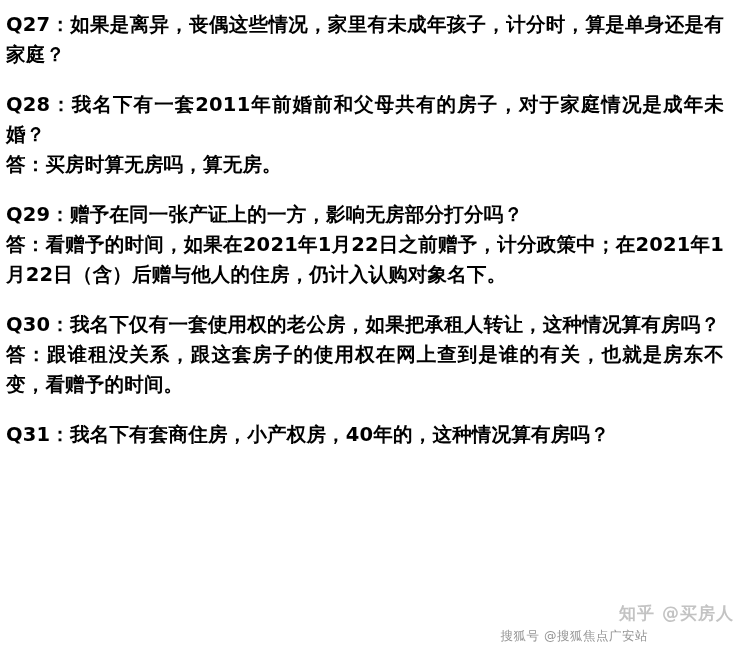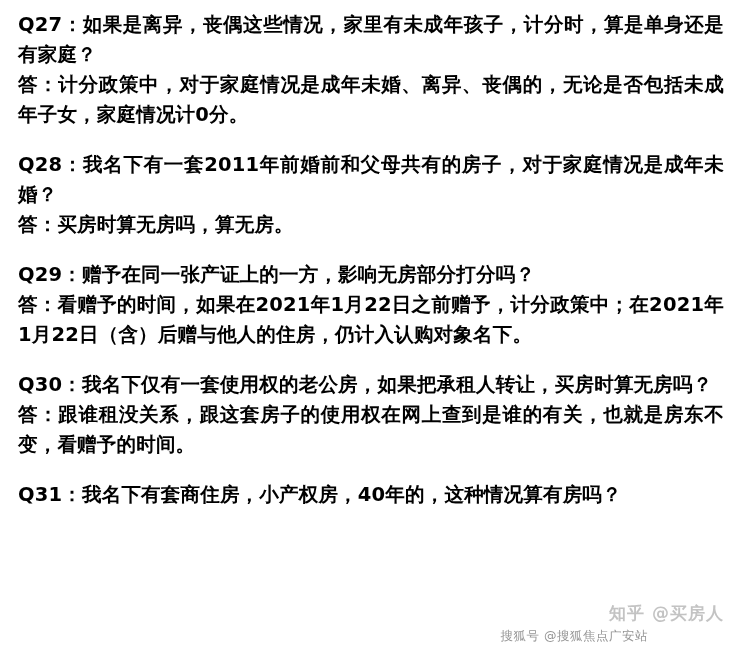--- a/index.html
+++ b/index.html
@@ -12,21 +12,21 @@
     height: 651px;
     font-family: "DejaVu Sans", "Liberation Sans", sans-serif;
     color: #000000;
     overflow: hidden;
     position: relative;
   }
   .page {
     position: relative;
     width: 740px;
     height: 651px;
-    padding: 10px 16px 0 18px;
+    padding: 10px 16px 0 6px;
     box-sizing: border-box;
   }
   .qa-block {
     margin-bottom: 20px;
   }
   .qa-block:last-of-type {
     margin-bottom: 0;
   }
   .q-line, .a-line {
     font-size: 19.5px;
@@ -35,21 +35,21 @@
     font-weight: 700;
     text-align: justify;
     text-justify: inter-ideograph;
     word-break: break-all;
   }
   .a-line {
     font-weight: 700;
   }
   .watermark-zhihu {
     position: absolute;
-    right: 16px;
+    right: 6px;
     bottom: 26px;
     font-size: 17px;
     color: #b9b9b9;
     font-weight: 700;
     letter-spacing: 1px;
     opacity: 0.85;
     pointer-events: none;
   }
   .watermark-sohu {
     position: absolute;
@@ -70,35 +70,34 @@
     background: #ffffff;
   }
 </style>
 </head>
 <body>
 
 <div class="page">
 
   <div class="qa-block">
     <div class="q-line">Q27：如果是离异，丧偶这些情况，家里有未成年孩子，计分时，算是单身还是有家庭？</div>
-    <div class="a-line">答：计分政策中，对于家庭情况是成年未婚、离异、丧偶的，无论是否包括未成年子女，家庭情况计0分。</div>
   </div>
 
   <div class="qa-block">
     <div class="q-line">Q28：我名下有一套2011年前婚前和父母共有的房子，对于家庭情况是成年未婚？</div>
     <div class="a-line">答：买房时算无房吗，算无房。</div>
   </div>
 
   <div class="qa-block">
     <div class="q-line">Q29：赠予在同一张产证上的一方，影响无房部分打分吗？</div>
     <div class="a-line">答：看赠予的时间，如果在2021年1月22日之前赠予，计分政策中；在2021年1月22日（含）后赠与他人的住房，仍计入认购对象名下。</div>
   </div>
 
   <div class="qa-block">
-    <div class="q-line">Q30：我名下仅有一套使用权的老公房，如果把承租人转让，买房时算无房吗？</div>
+    <div class="q-line">Q30：我名下仅有一套使用权的老公房，如果把承租人转让，这种情况算有房吗？</div>
     <div class="a-line">答：跟谁租没关系，跟这套房子的使用权在网上查到是谁的有关，也就是房东不变，看赠予的时间。</div>
   </div>
 
   <div class="qa-block">
     <div class="q-line">Q31：我名下有套商住房，小产权房，40年的，这种情况算有房吗？</div>
   </div>
 
   <div class="watermark-zhihu">知乎 @买房人</div>
   <div class="watermark-sohu">搜狐号 @搜狐焦点广安站</div>
   <div class="fade-bottom"></div>

